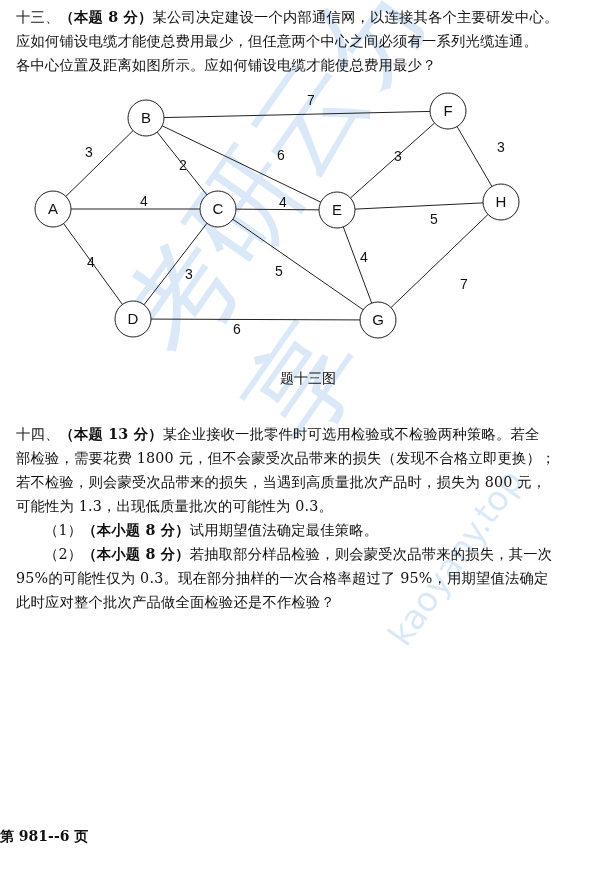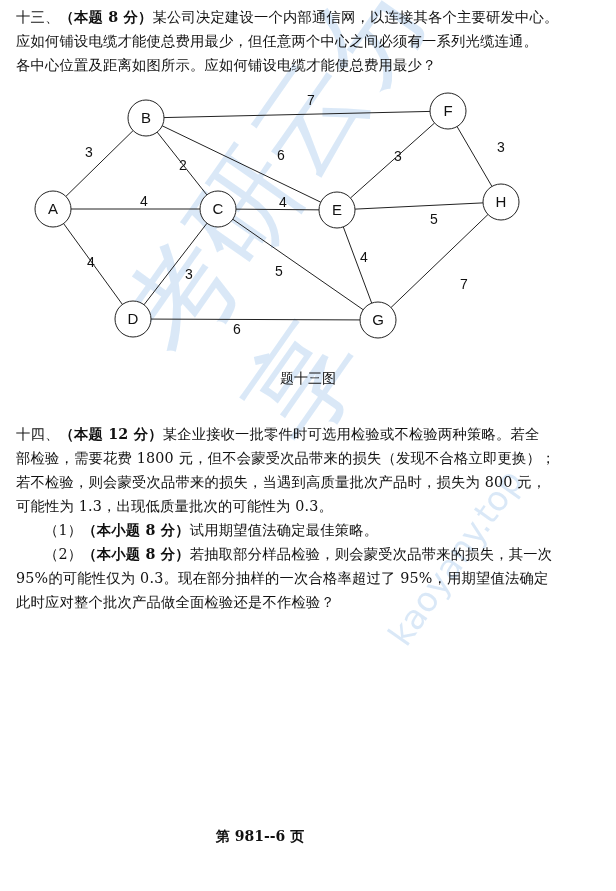--- a/index.html
+++ b/index.html
@@ -6,21 +6,21 @@
   body{width:616px;height:891px;position:relative;overflow:hidden;
        font-family:"DejaVu Serif","Liberation Serif",serif;color:#111;}
   .para{position:absolute;left:16px;width:555px;font-size:14.3px;line-height:24px;letter-spacing:0.2px;}
   .para b{font-weight:bold;}
   .line{display:block;white-space:nowrap;}
   .indent{padding-left:28px;}
   #p13{top:5px;}
   #graph{position:absolute;left:0;top:85px;}
   #caption{position:absolute;left:0;width:616px;top:370px;text-align:center;font-size:14px;font-weight:normal;}
   #p14{top:422px;}
-  #footer{position:absolute;left:0;width:520px;top:828px;text-align:center;font-size:14px;font-weight:bold;}
+  #footer{position:absolute;left:0;width:520px;top:828px;font-size:14px;font-weight:bold;}
   .wm{position:absolute;color:#bcd7f2;opacity:0.55;font-family:"DejaVu Sans",sans-serif;pointer-events:none;}
   svg text{font-family:"Liberation Sans","DejaVu Sans",sans-serif;}
 </style>
 </head>
 <body>
 
 <div class="wm" style="left:90px;top:300px;font-size:110px;transform:rotate(-55deg);transform-origin:left top;">考研云分享</div>
 <div class="wm" style="left:380px;top:630px;font-size:34px;transform:rotate(-55deg);transform-origin:left top;">kaoyany.top</div>
 
 <div class="para" id="p13">
@@ -96,21 +96,21 @@
       <g>
         <circle cx="378" cy="235" r="18" fill="#fff" stroke="#222" stroke-width="1"></circle>
         <text x="378" y="240" font-size="15" text-anchor="middle" fill="#111">G</text>
       </g>
     </g>
 </svg>
 
 <div id="caption">题十三图</div>
 
 <div class="para" id="p14">
-  <span class="line"><span>十四、</span><b>（本题 12 分）</b><span>某企业接收一批零件时可选用检验或不检验两种策略。若全</span></span>
+  <span class="line"><span>十四、</span><b>（本题 13 分）</b><span>某企业接收一批零件时可选用检验或不检验两种策略。若全</span></span>
   <span class="line">部检验，需要花费 1800 元，但不会蒙受次品带来的损失（发现不合格立即更换）；</span>
   <span class="line">若不检验，则会蒙受次品带来的损失，当遇到高质量批次产品时，损失为 800 元，</span>
   <span class="line">可能性为 1.3，出现低质量批次的可能性为 0.3。</span>
   <span class="line indent"><span>（1）</span><b>（本小题 8 分）</b><span>试用期望值法确定最佳策略。</span></span>
   <span class="line indent"><span>（2）</span><b>（本小题 8 分）</b><span>若抽取部分样品检验，则会蒙受次品带来的损失，其一次</span></span>
   <span class="line">95%的可能性仅为 0.3。现在部分抽样的一次合格率超过了 95%，用期望值法确定</span>
   <span class="line">此时应对整个批次产品做全面检验还是不作检验？</span>
 </div>
 
 <div id="footer">第 981--6 页</div>

